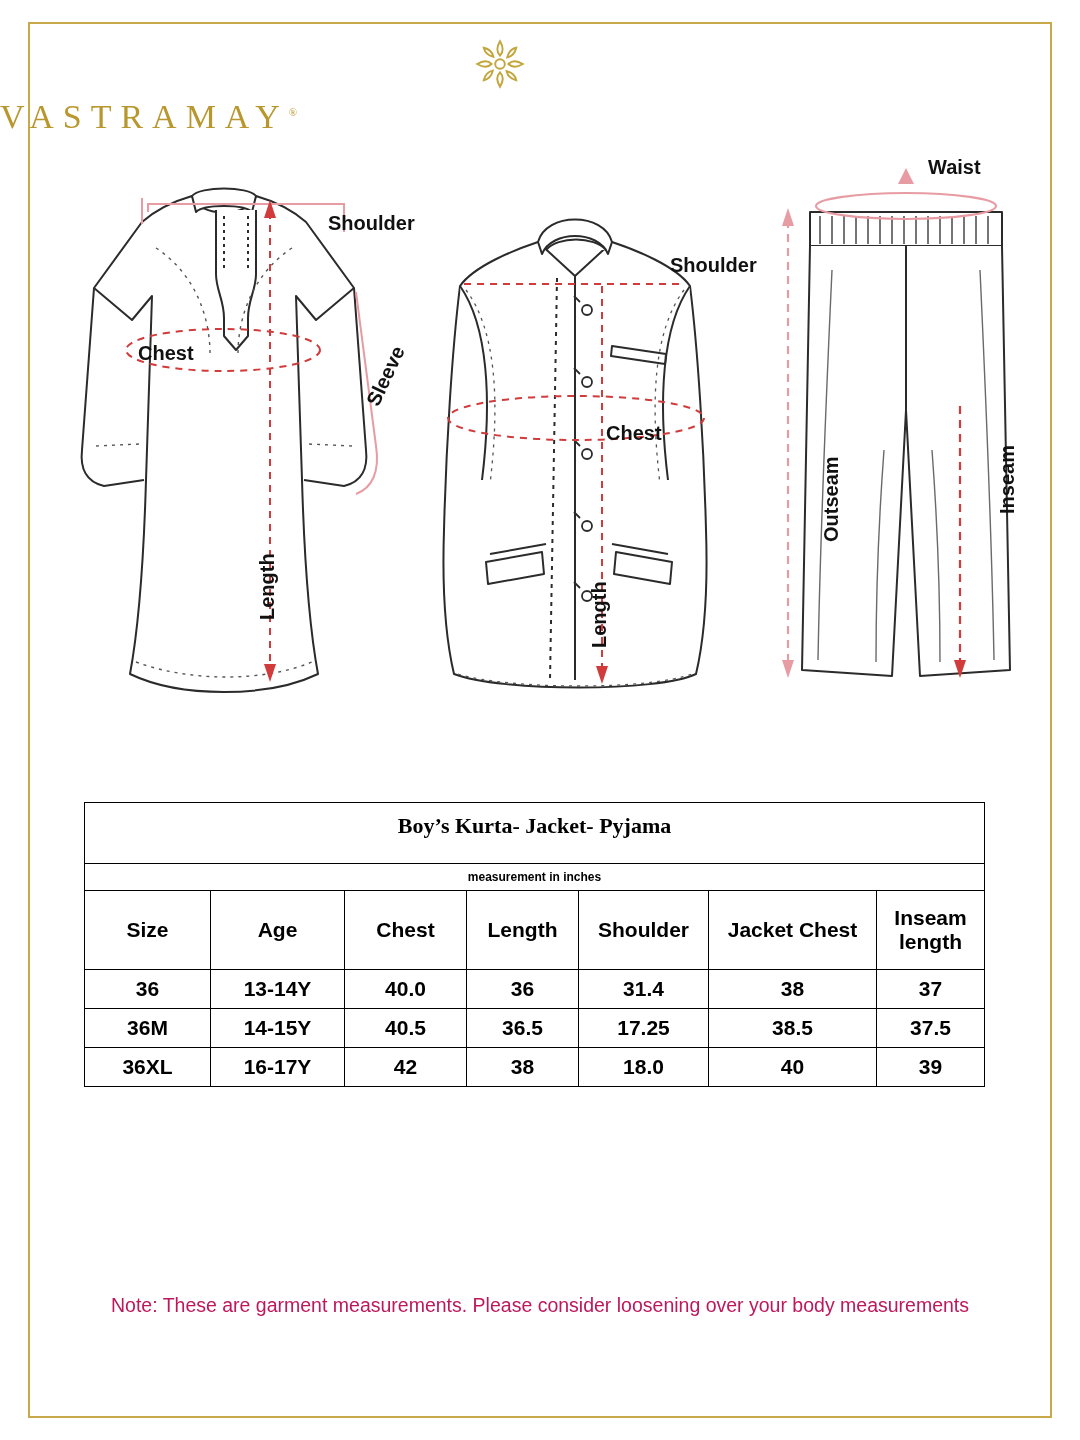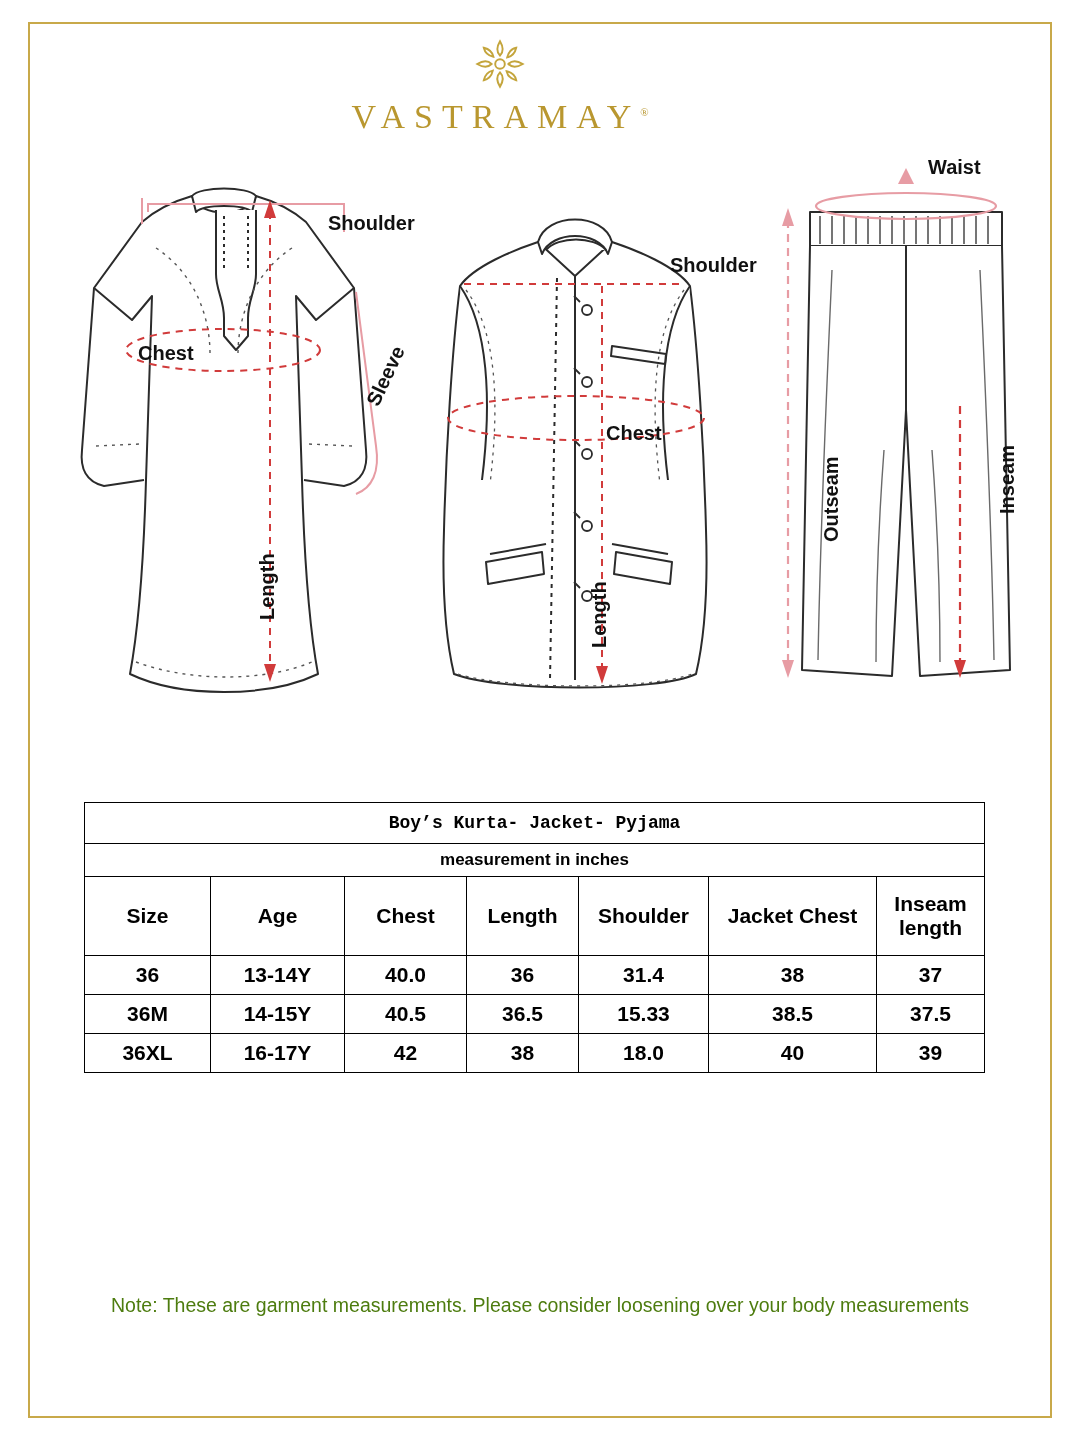--- a/index.html
+++ b/index.html
@@ -18,21 +18,21 @@
   .border-frame{
     position:absolute;
     left:28px;top:22px;right:28px;bottom:22px;
     border:2px solid #c8a94a;
     pointer-events:none;
   }
   
   .logo-wrap{
     position:absolute;
     top:34px;left:0;width:1000px;
-    text-align:center;
+    text-align:left;
     text-decoration:underline;
   }
   .logo-mark{
     display:block;margin:0 auto 4px auto;
     width:60px;height:60px;
   }
   .logo-text{
     font-family:"Liberation Serif", serif;
     font-size:34px;
     letter-spacing:9px;
@@ -80,27 +80,27 @@
     border-collapse:collapse;
     width:900px;
     table-layout:fixed;
   }
   table.size-table td, table.size-table th{
     border:1.5px solid #000;
     text-align:center;
     color:#000;
   }
   .tbl-title{
-    font-size:18px;
+    font-size:22px;
     font-weight:700;
-    padding:10px 0 10px 0;
-    font-family:Liberation Mono, monospace;
+    padding:10px 0 24px 0;
+    font-family:Liberation Serif, serif;
   }
   .tbl-sub{
-    font-size:17px;
+    font-size:12px;
     font-weight:700;
     padding:6px 0;
     color:#333;
   }
   .hdr td{
     font-size:21px;
     font-weight:700;
     padding:8px 2px;
     line-height:1.15;
     vertical-align:middle;
@@ -118,21 +118,21 @@
   .col-length{width:112px;}
   .col-shoulder{width:130px;}
   .col-jchest{width:168px;}
   .col-pyjama{width:108px;}
   
   .note{
     position:absolute;
     left:52px;right:52px;top:1290px;
     font-size:19.5px;
     line-height:1.55;
-    color:#4d7c0f;
+    color:#be185d;
     text-align:center;
   }
   .note .l2{display:block;padding-left:40px;}
 </style>
 </head>
 <body>
 
 <div class="page">
 
   <div class="border-frame"></div>
@@ -369,21 +369,21 @@
           <td>36</td>
           <td>31.4</td>
           <td>38</td>
           <td>37</td>
         </tr>
         <tr class="row">
           <td>36M</td>
           <td>14-15Y</td>
           <td>40.5</td>
           <td>36.5</td>
-          <td>15.33</td>
+          <td>17.25</td>
           <td>38.5</td>
           <td>37.5</td>
         </tr>
         <tr class="row">
           <td>36XL</td>
           <td>16-17Y</td>
           <td>42</td>
           <td>38</td>
           <td>18.0</td>
           <td>40</td>

